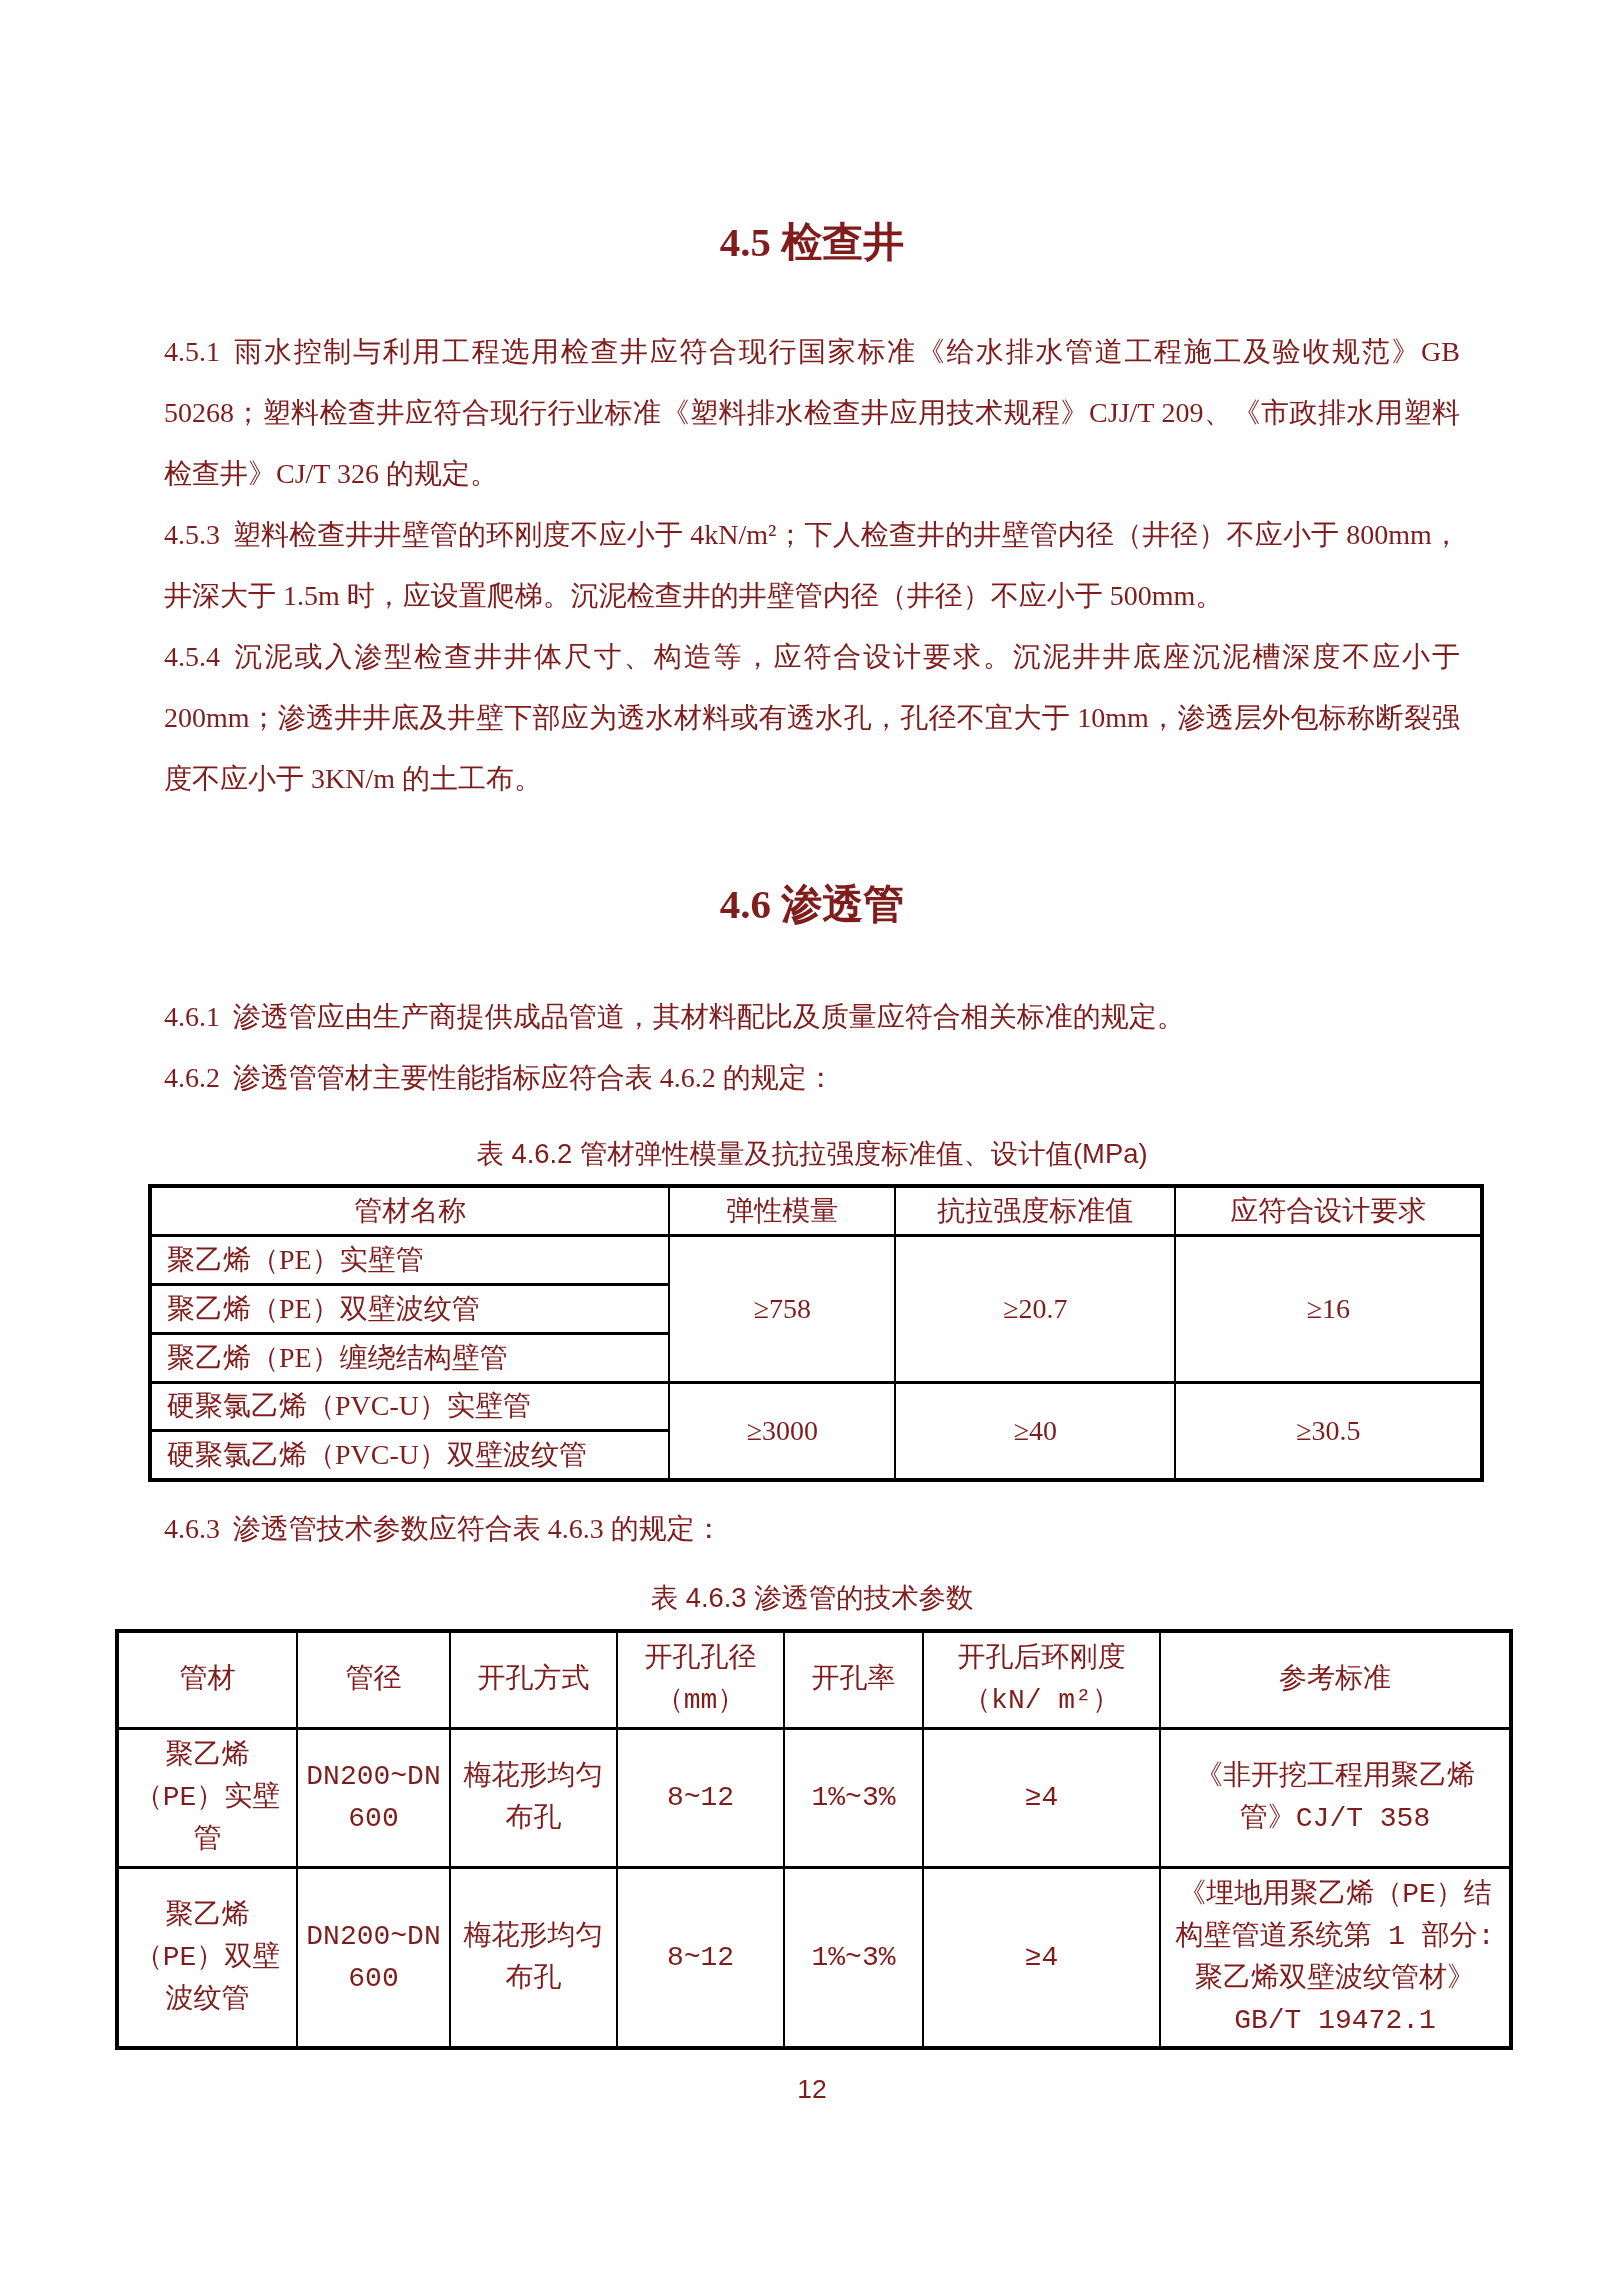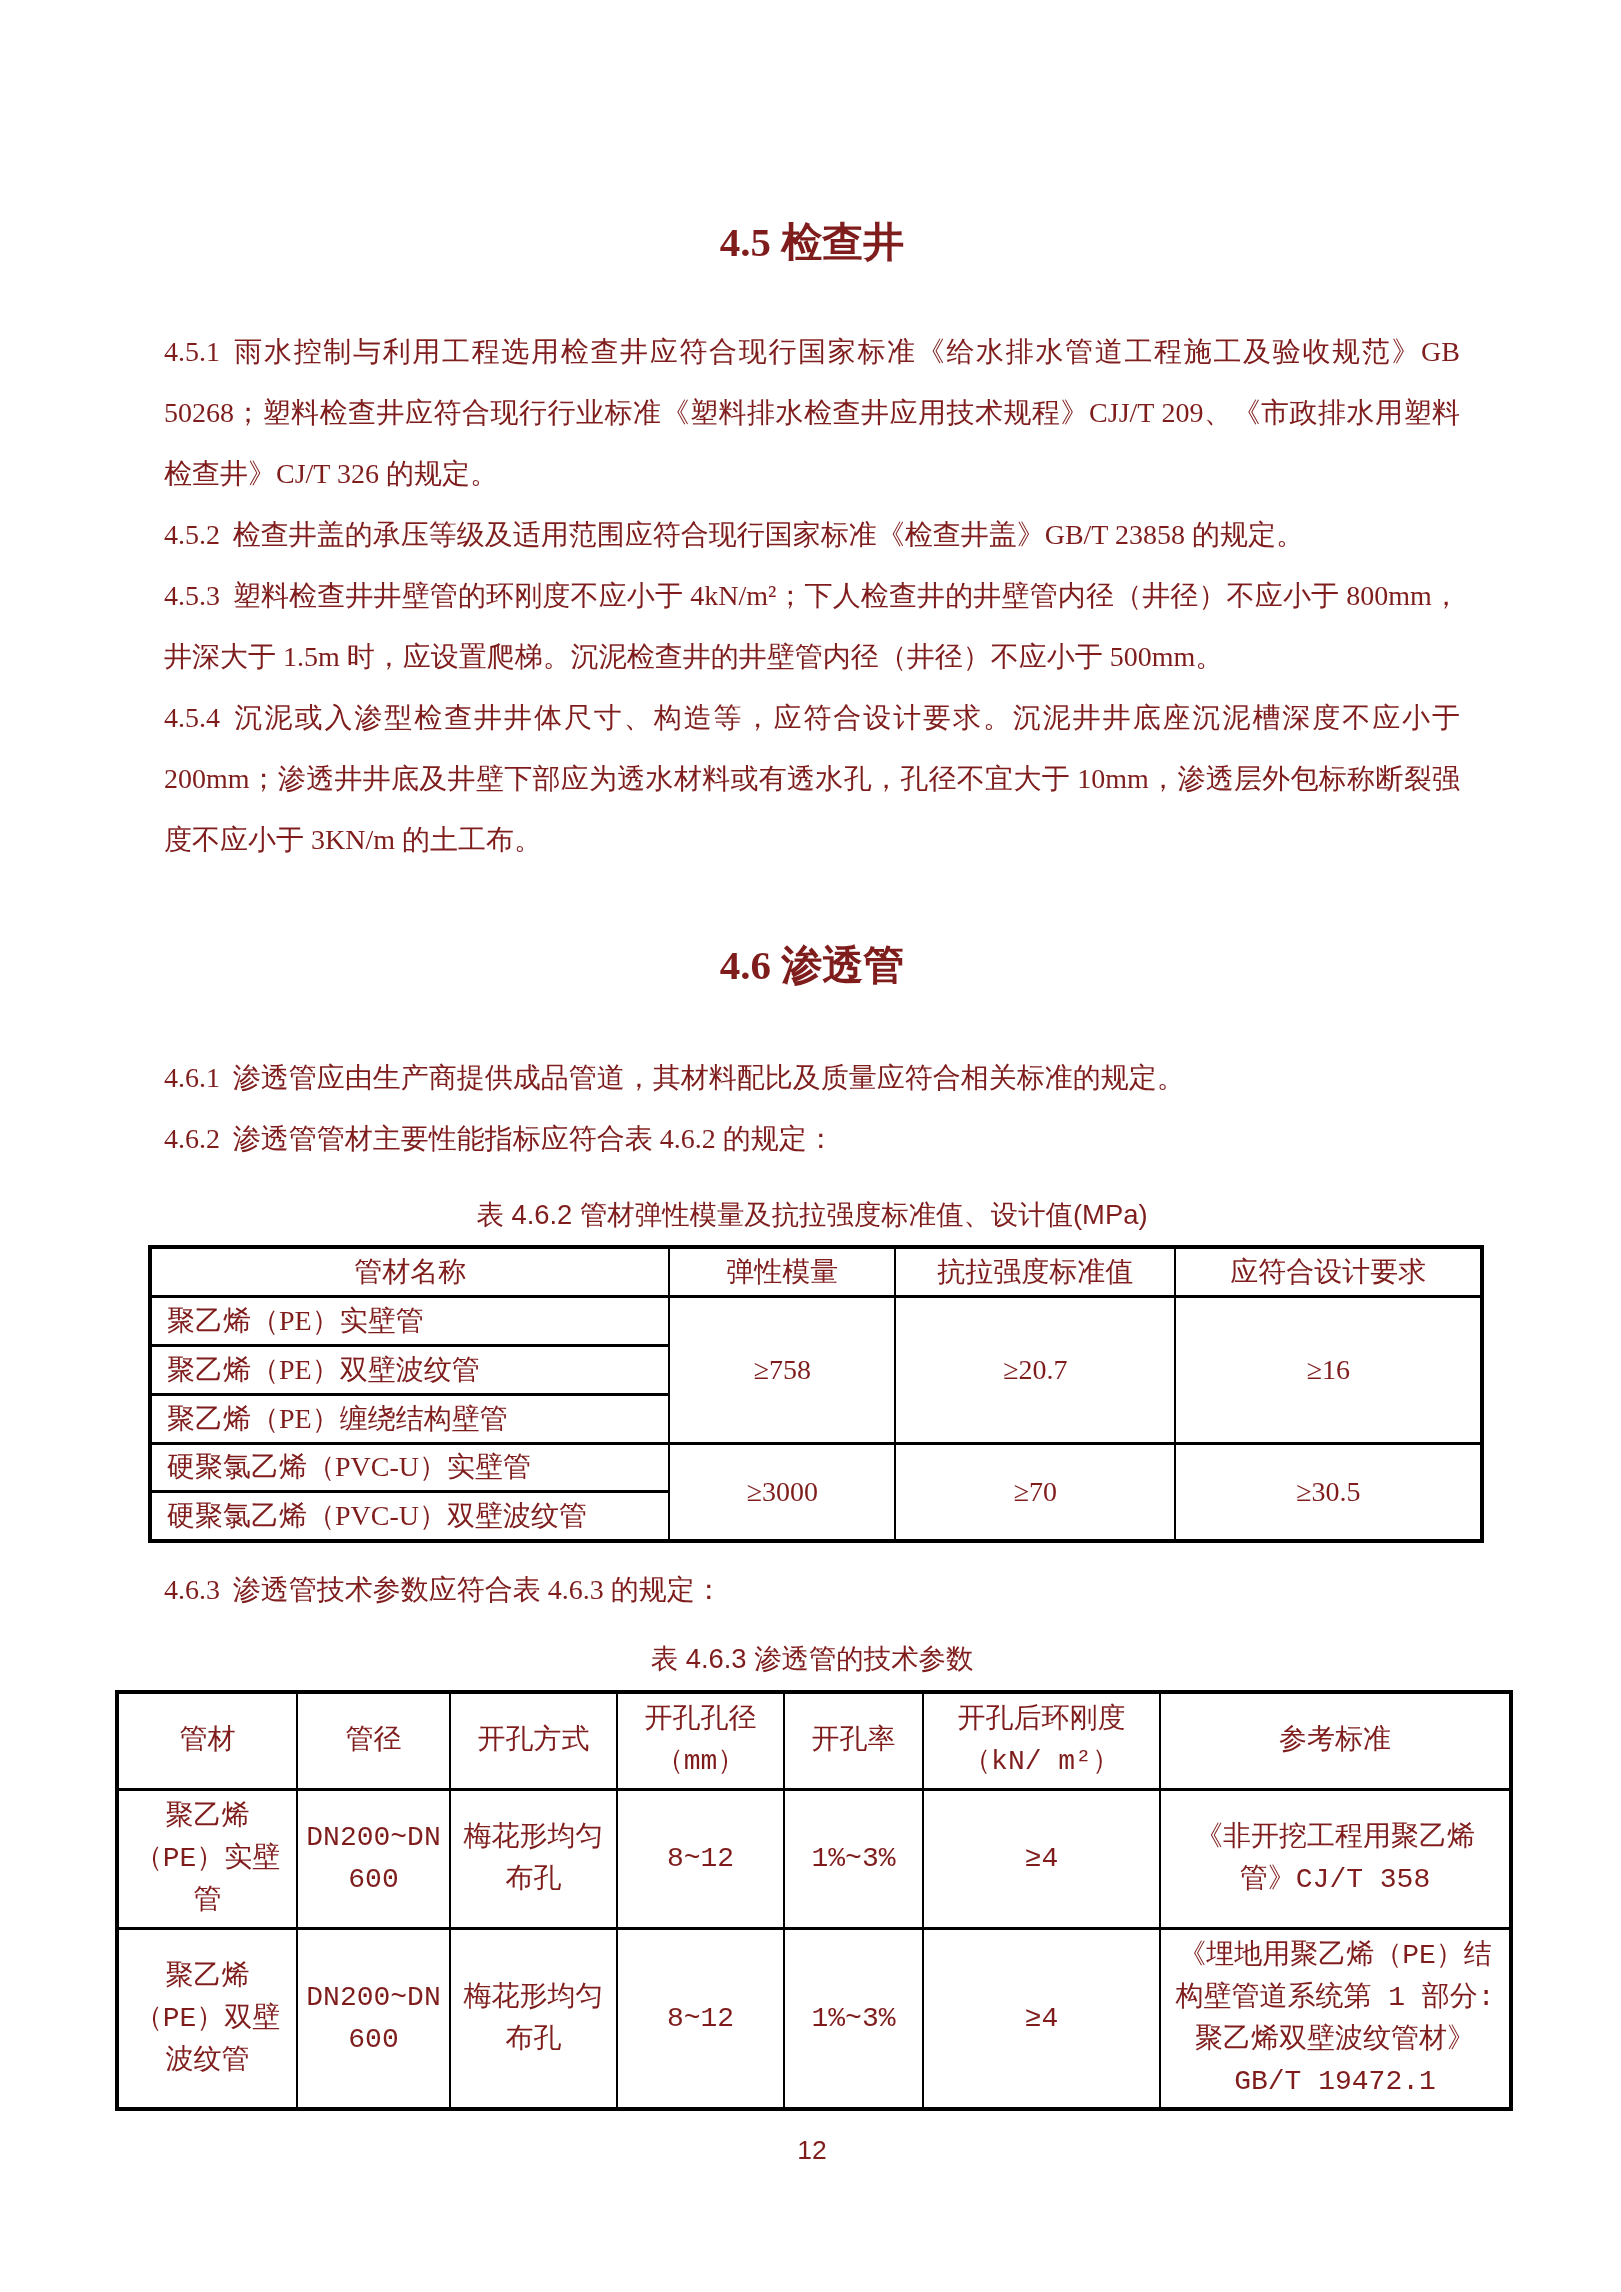--- a/index.html
+++ b/index.html
@@ -89,21 +89,20 @@
 </style>
 </head>
 <body>
 
 <div class="page">
 
   <h1 class="section-title">4.5 检查井</h1>
 
   <p class="body-para"><b class="pnum">4.5.1</b><span>雨水控制与利用工程选用检查井应符合现行国家标准《给水排水管道工程施工及验收规范》GB 50268；塑料检查井应符合现行行业标准《塑料排水检查井应用技术规程》CJJ/T 209、《市政排水用塑料检查井》CJ/T 326 的规定。</span></p>
 
-  <p class="body-para"><b class="pnum">4.5.2</b><span>检查井盖的承压等级及适用范围应符合现行国家标准《检查井盖》GB/T 23858 的规定。</span></p>
 
   <p class="body-para"><b class="pnum">4.5.3</b><span>塑料检查井井壁管的环刚度不应小于 4kN/m²；下人检查井的井壁管内径（井径）不应小于 800mm，井深大于 1.5m 时，应设置爬梯。沉泥检查井的井壁管内径（井径）不应小于 500mm。</span></p>
 
   <p class="body-para"><b class="pnum">4.5.4</b><span>沉泥或入渗型检查井井体尺寸、构造等，应符合设计要求。沉泥井井底座沉泥槽深度不应小于 200mm；渗透井井底及井壁下部应为透水材料或有透水孔，孔径不宜大于 10mm，渗透层外包标称断裂强度不应小于 3KN/m 的土工布。</span></p>
 
   <h1 class="section-title second">4.6 渗透管</h1>
 
   <p class="body-para"><b class="pnum">4.6.1</b><span>渗透管应由生产商提供成品管道，其材料配比及质量应符合相关标准的规定。</span></p>
 
   <p class="body-para"><b class="pnum">4.6.2</b><span>渗透管管材主要性能指标应符合表 4.6.2 的规定：</span></p>
@@ -132,21 +131,21 @@
     </tr>
     <tr>
       <td class="mat-name">聚乙烯（PE）双壁波纹管</td>
     </tr>
     <tr>
       <td class="mat-name">聚乙烯（PE）缠绕结构壁管</td>
     </tr>
     <tr>
       <td class="mat-name">硬聚氯乙烯（PVC-U）实壁管</td>
       <td rowspan="2">≥3000</td>
-      <td rowspan="2">≥70</td>
+      <td rowspan="2">≥40</td>
       <td rowspan="2">≥30.5</td>
     </tr>
     <tr>
       <td class="mat-name">硬聚氯乙烯（PVC-U）双壁波纹管</td>
     </tr>
   </tbody>
     </table>
 
   <p class="body-para" style="margin-top:15.7px"><b class="pnum">4.6.3</b><span>渗透管技术参数应符合表 4.6.3 的规定：</span></p>
 

